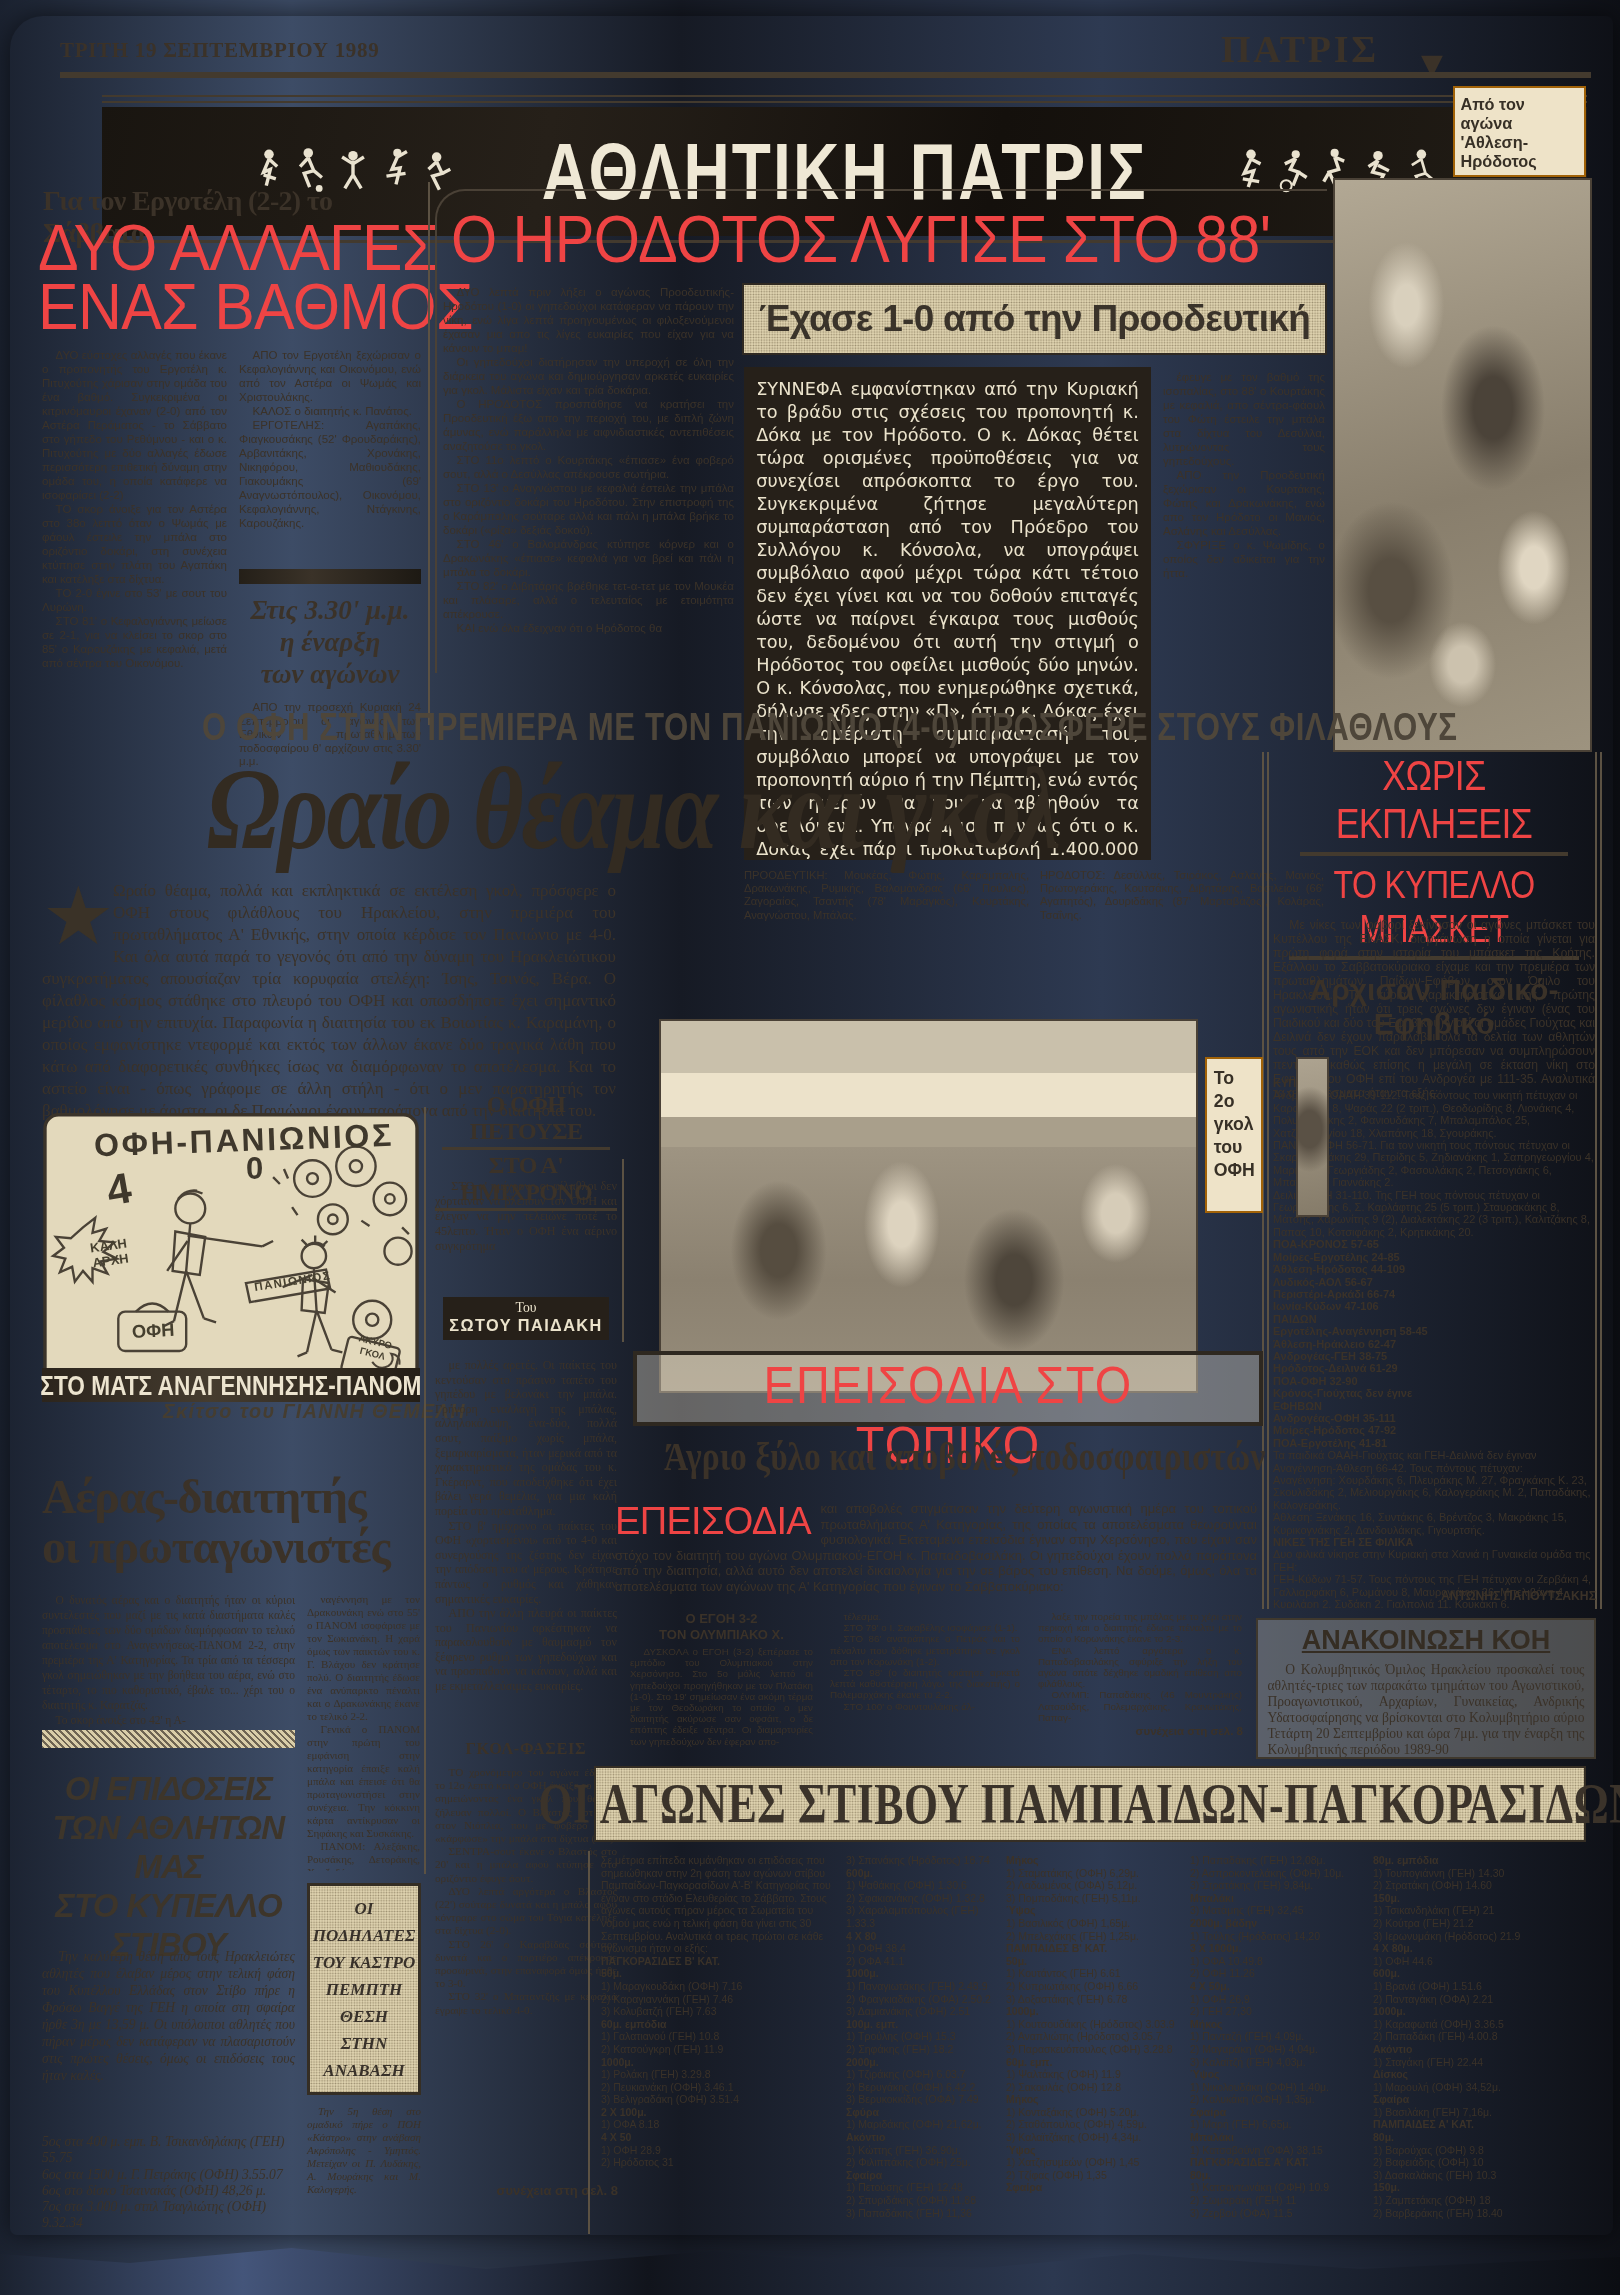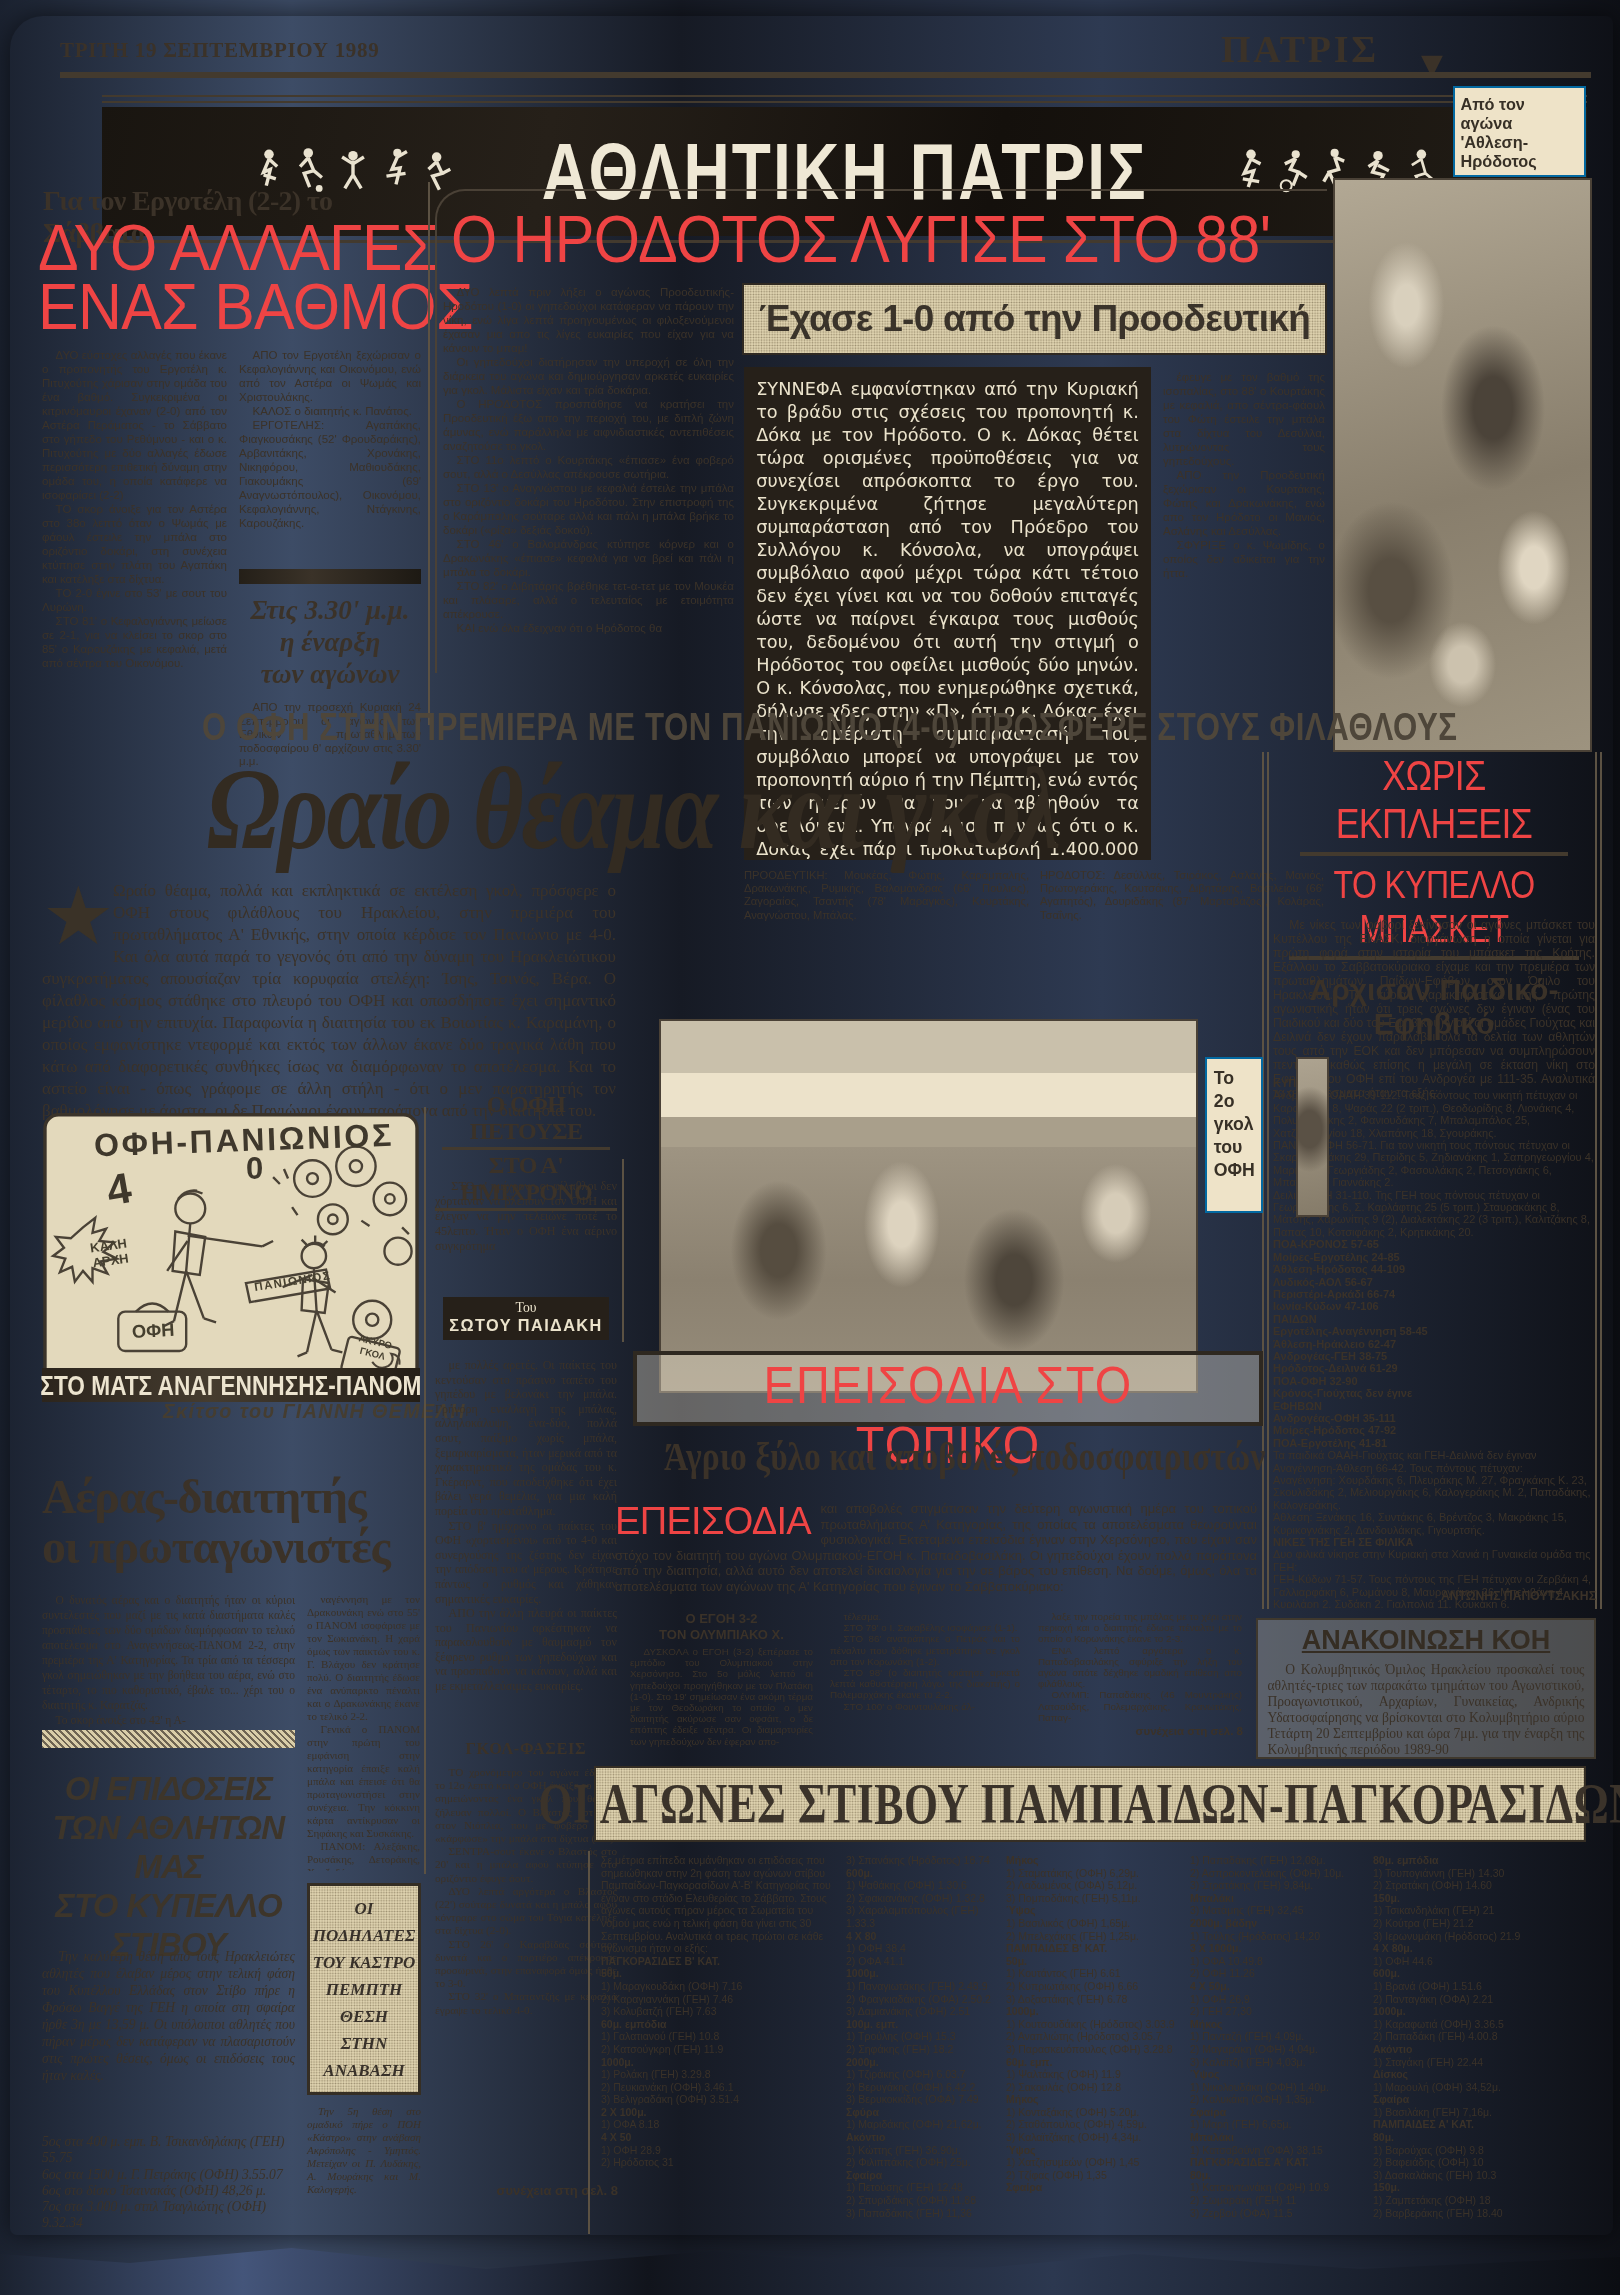--- a/index.html
+++ b/index.html
@@ -36,21 +36,21 @@
     linear-gradient(165deg,#b2a894,#887e6c 55%,#9d937f)}
   .photo2{background:
     linear-gradient(180deg,#c9c0ab 0 14%,#ece2ca 14% 26%,#a99f8b 26% 34%,rgba(0,0,0,0) 34%),
     radial-gradient(75px 109px at 22% 62%,#564d40 0 24%,rgba(0,0,0,0) 64%),
     radial-gradient(61px 102px at 45% 55%,#ddd3bf 0 22%,rgba(0,0,0,0) 62%),
     radial-gradient(81px 115px at 66% 70%,#4e463b 0 22%,rgba(0,0,0,0) 62%),
     radial-gradient(54px 75px at 85% 52%,#d6ccb8 0 26%,rgba(0,0,0,0) 66%),
     linear-gradient(180deg,#b0a693,#8b8170 70%,#968c7a)}
   .photo3{background:radial-gradient(41px 61px at 40% 45%,#5a5145 0 30%,rgba(0,0,0,0) 70%),linear-gradient(170deg,#ada390,#857b69)}
   .frame{border:2px solid #4a4136}
-  .capbox{background:#eee3c8;border:2px solid #0369a1}
+  .capbox{background:#eee3c8;border:2px solid #a16207}
   .pic{width:30px;height:48px;margin:0 6.1px;flex:0 0 auto}
 </style>
 </head>
 <body>
 
 <div class="a page"></div>
 
 <div class="a serif b ink" style="left:60px;top:38px;font-size:21px;letter-spacing:0.7px">ΤΡΙΤΗ 19 ΣΕΠΤΕΜΒΡΙΟΥ 1989</div>
 <div class="a serif b ink" style="left:1221px;top:27px;font-size:38px;letter-spacing:2.7px">ΠΑΤΡΙΣ</div>
 <div class="a ink" style="left:1421px;top:48px;font-size:28.5px">▼</div>

